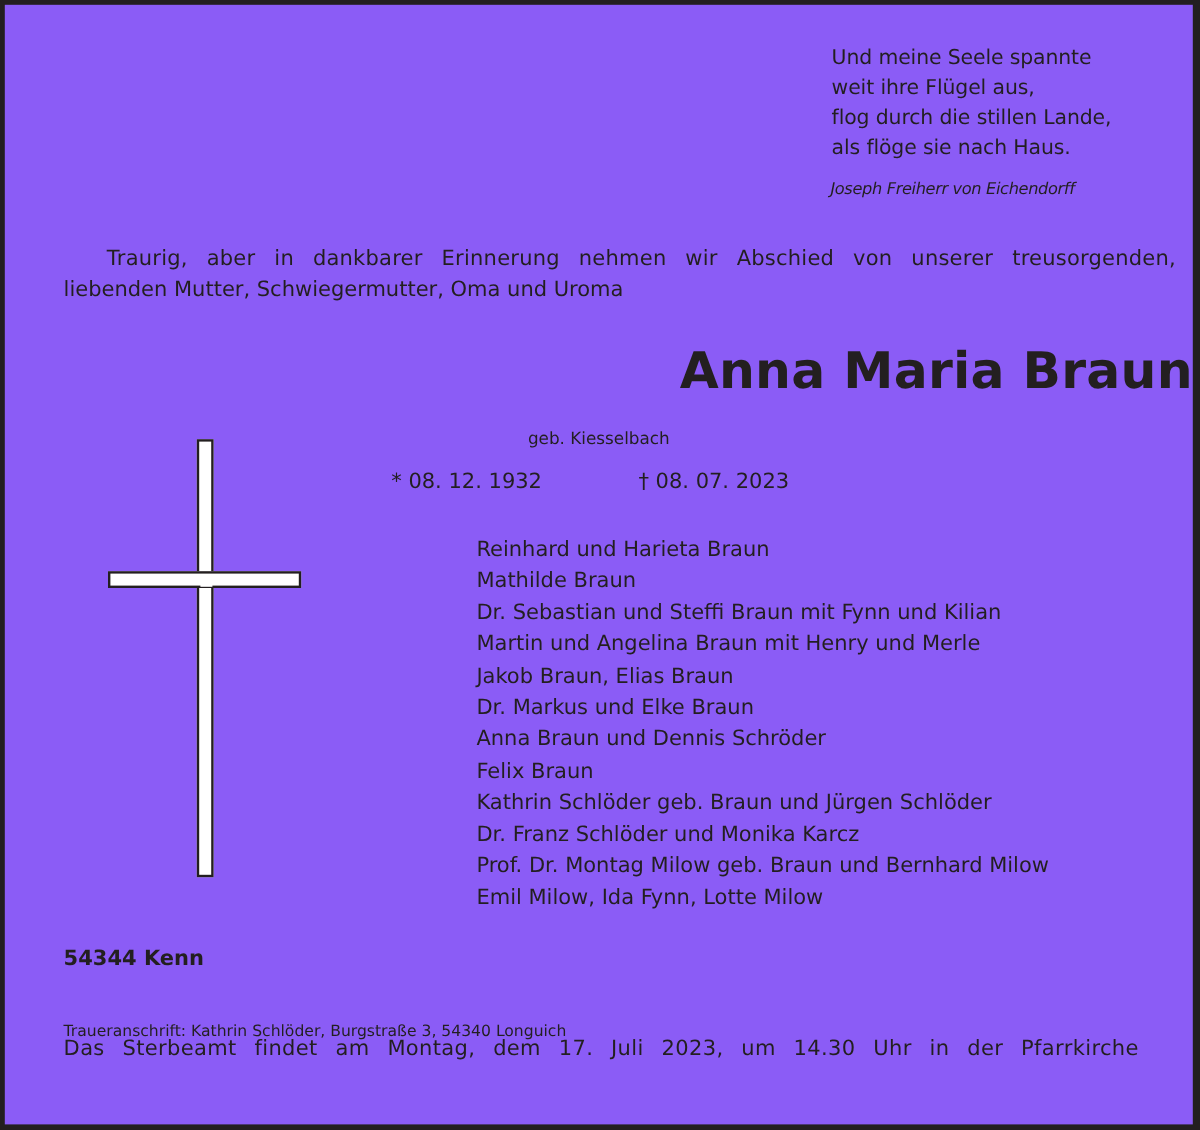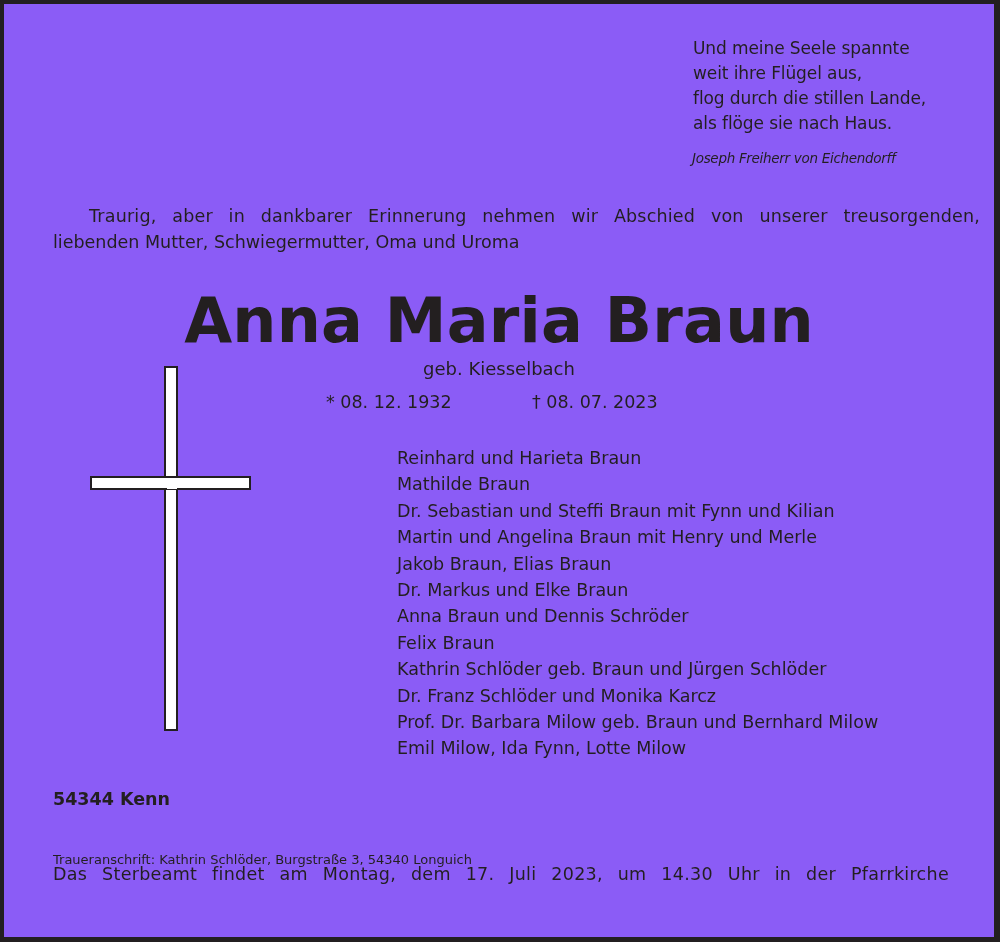--- a/index.html
+++ b/index.html
@@ -8,22 +8,22 @@
     position: absolute; left: 4px; top: 4px; width: 990px; height: 933px;
     background: #8b5cf6; color: #231f20;
     font-family: "DejaVu Sans", sans-serif;
   }
   .abs { position: absolute; white-space: nowrap; }
   .poem { left: 689px; top: 32px; font-size: 17px; line-height: 25px; }
   .poem div { letter-spacing: -0.1px; }
   .poet { left: 688px; top: 146px; font-size: 13.5px; font-style: italic; letter-spacing: -0.3px; }
   .intro { left: 49px; top: 199px; width: 927px; font-size: 17.5px; line-height: 26px; white-space: normal; }
   .intro .l1 { text-align: justify; text-align-last: justify; letter-spacing: 0.2px; margin-left: 36px; }
-  .name { left: 0; width: 990px; top: 280px; text-align: center; font-size: 62px; font-weight: bold; letter-spacing: 0.2px; }
-  .maiden { left: 0; width: 990px; top: 354px; text-align: center; font-size: 18px; }
+  .name { left: 0; width: 990px; top: 280px; text-align: right; font-size: 42px; font-weight: bold; letter-spacing: 0.2px; }
+  .maiden { left: 0; width: 990px; top: 354px; text-align: center; font-size: 14px; }
   .born { left: 322px; top: 388px; font-size: 17.5px; }
   .died { left: 528px; top: 388px; font-size: 17.5px; }
   .cross-v {
     position: absolute; left: 160px; top: 362px; width: 10px; height: 361px;
     border: 2.5px solid #231f20; background: #fff;
   }
   .cross-h {
     position: absolute; left: 86px; top: 472px; width: 157px; height: 10px;
     border: 2.5px solid #231f20; background: #fff;
   }
@@ -69,21 +69,21 @@
     <div>Reinhard und Harieta Braun</div>
     <div>Mathilde Braun</div>
     <div>Dr. Sebastian und Steffi Braun mit Fynn und Kilian</div>
     <div>Martin und Angelina Braun mit Henry und Merle</div>
     <div>Jakob Braun, Elias Braun</div>
     <div>Dr. Markus und Elke Braun</div>
     <div>Anna Braun und Dennis Schröder</div>
     <div>Felix Braun</div>
     <div>Kathrin Schlöder geb. Braun und Jürgen Schlöder</div>
     <div>Dr. Franz Schlöder und Monika Karcz</div>
-    <div>Prof. Dr. Barbara Milow geb. Braun und Bernhard Milow</div>
+    <div>Prof. Dr. Montag Milow geb. Braun und Bernhard Milow</div>
     <div>Emil Milow, Ida Fynn, Lotte Milow</div>
   </div>
 
   <div class="abs town">54344 Kenn</div>
   <div class="abs address">Traueranschrift: Kathrin Schlöder, Burgstraße 3, 54340 Longuich</div>
   <div class="abs service">
     <div class="l1">Das Sterbeamt findet am Montag, dem 17. Juli 2023, um 14.30 Uhr in der Pfarrkirche</div>
   </div>
 
 </div>

